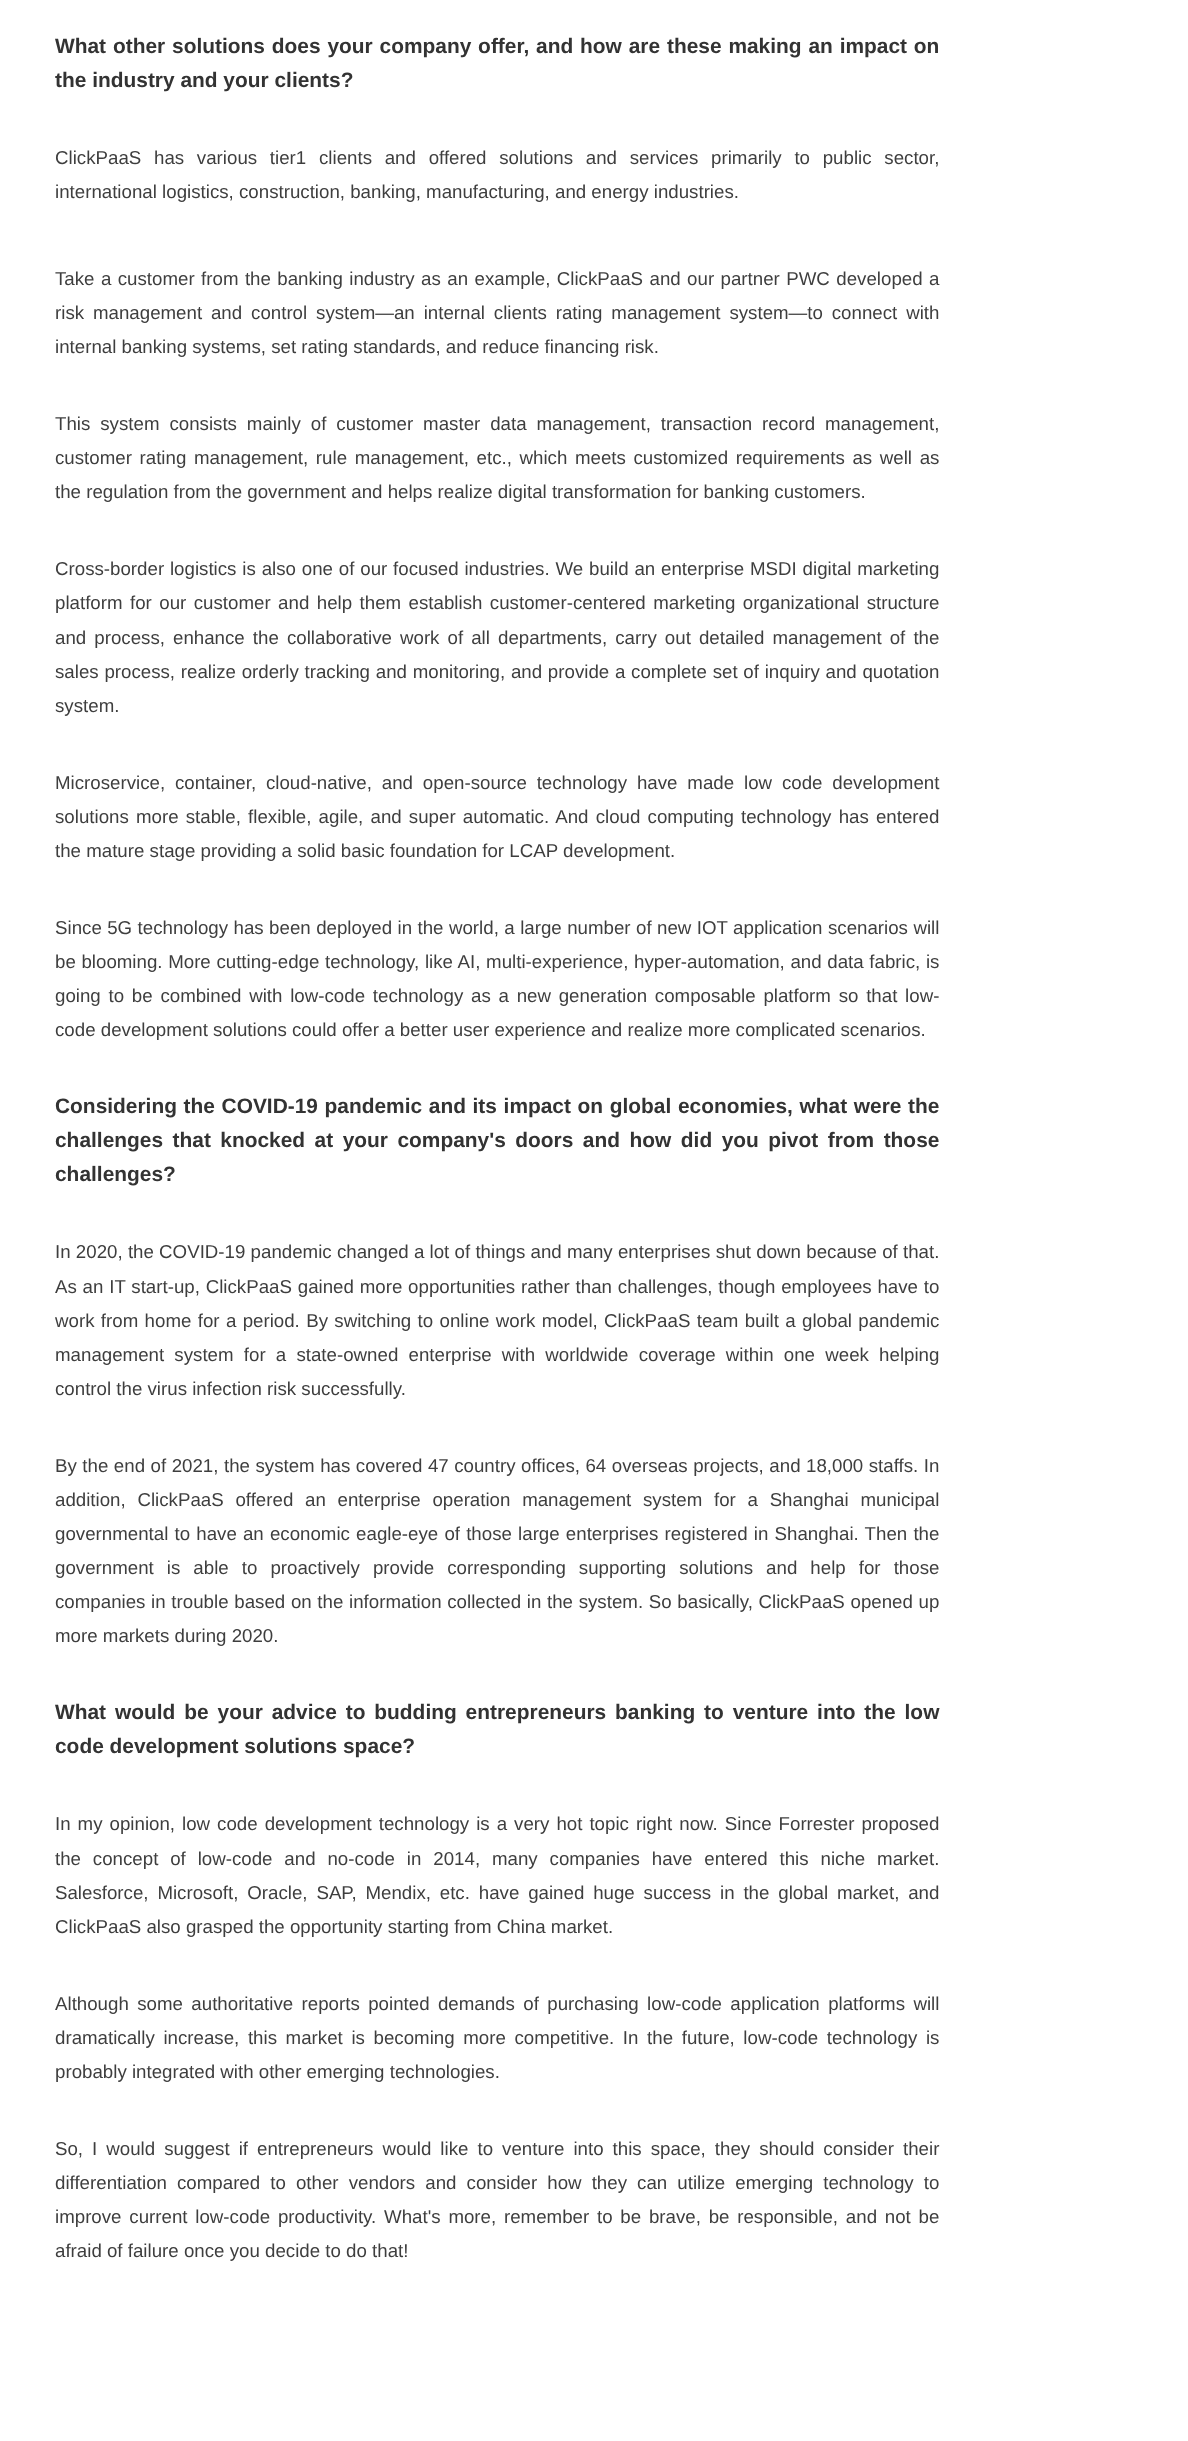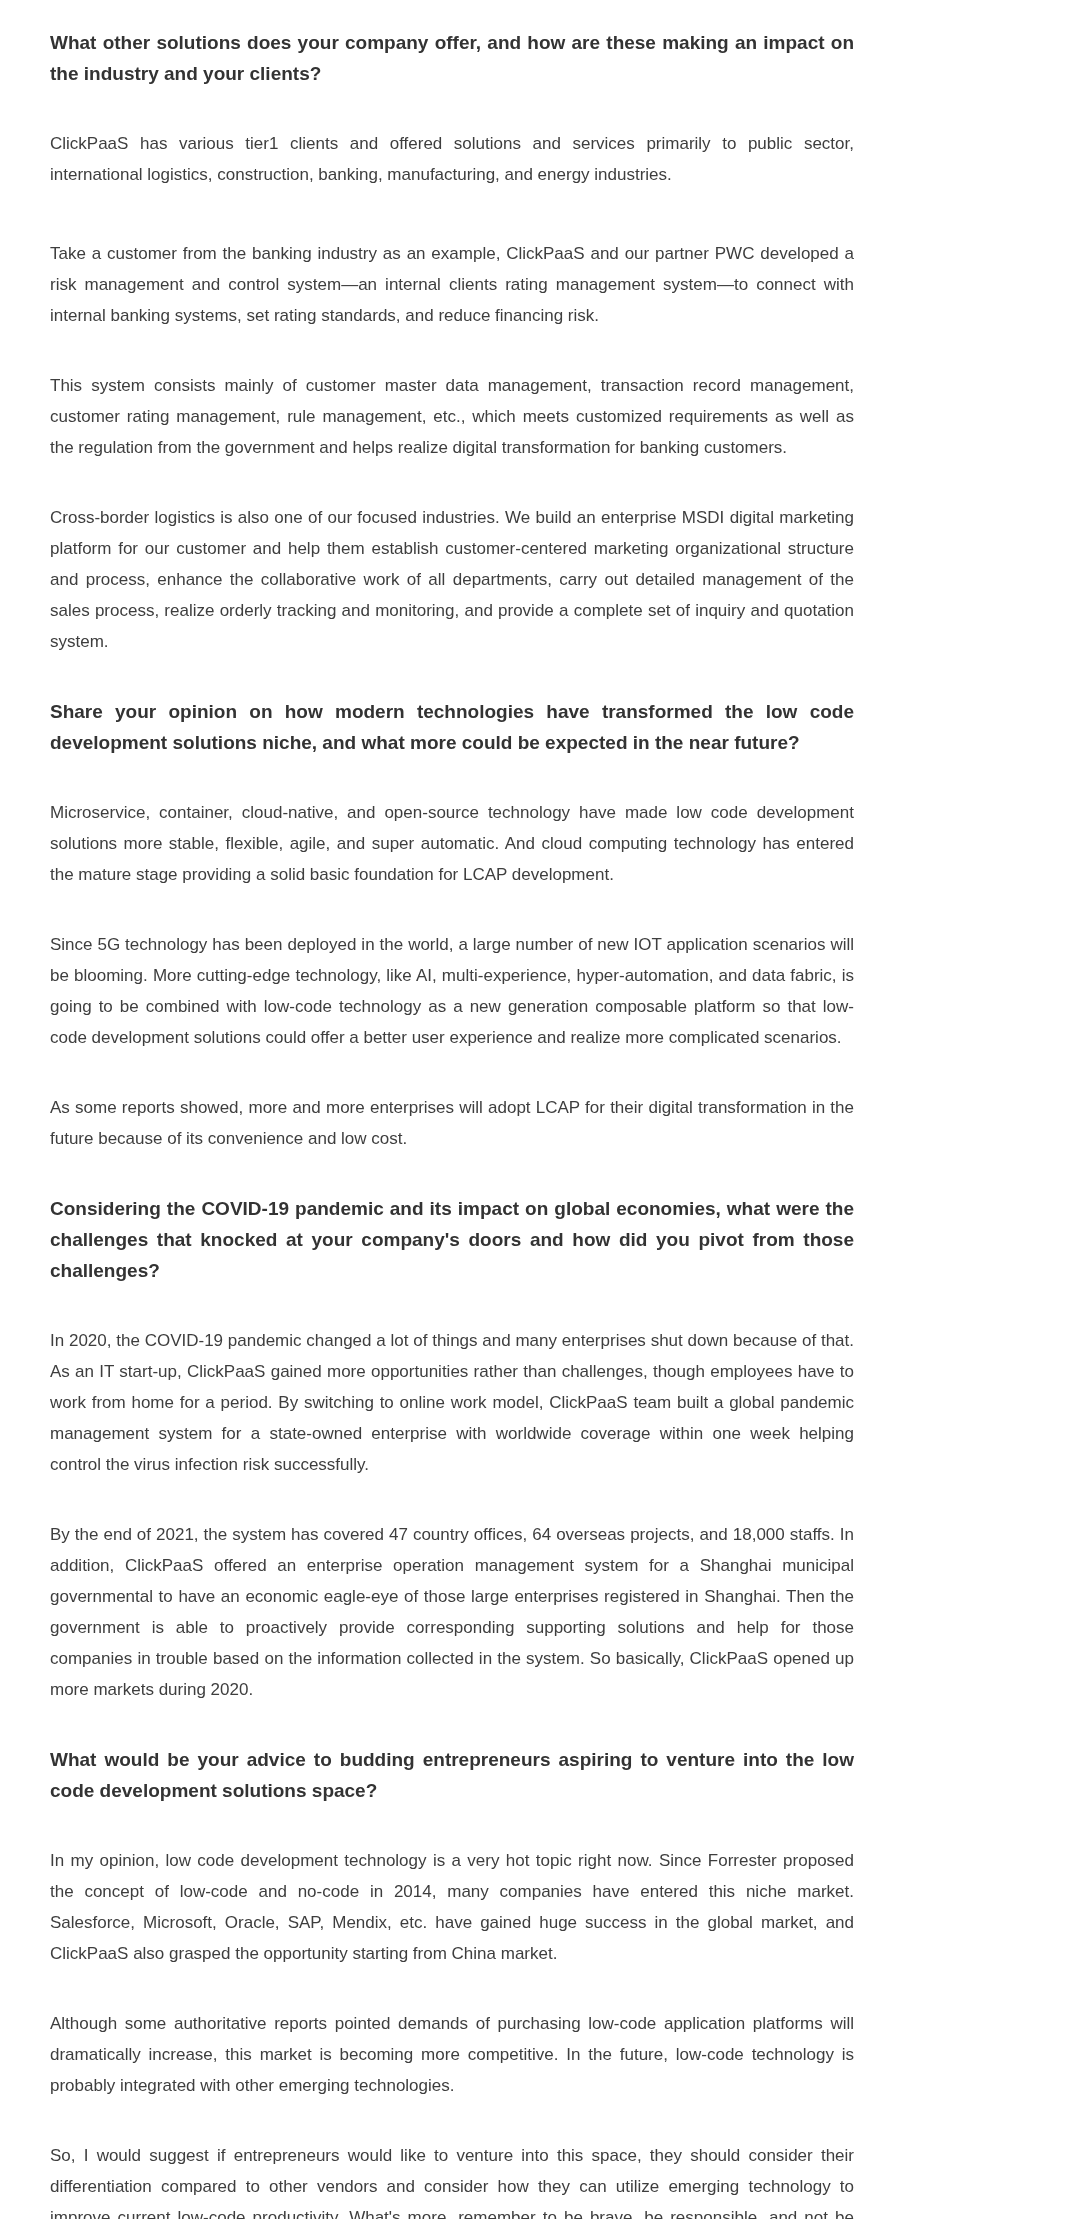--- a/index.html
+++ b/index.html
@@ -41,31 +41,29 @@
 
     <section class="qa-section">
       <h2 class="question" style="color: rgb(51, 51, 51);">What other solutions does your company offer, and how are these making an impact on the industry and your clients?</h2>
     <p class="answer" style="color: rgb(62, 62, 62);">ClickPaaS has various tier1 clients and offered solutions and services primarily to public sector, international logistics, construction, banking, manufacturing, and energy industries.</p>
       <p class="answer" style="color: rgb(62, 62, 62); margin-top: 48px;">Take a customer from the banking industry as an example, ClickPaaS and our partner PWC developed a risk management and control system—an internal clients rating management system—to connect with internal banking systems, set rating standards, and reduce financing risk.</p>
       <p class="answer" style="color: rgb(62, 62, 62);">This system consists mainly of customer master data management, transaction record management, customer rating management, rule management, etc., which meets customized requirements as well as the regulation from the government and helps realize digital transformation for banking customers.</p>
       <p class="answer" style="color: rgb(62, 62, 62);">Cross-border logistics is also one of our focused industries. We build an enterprise MSDI digital marketing platform for our customer and help them establish customer-centered marketing organizational structure and process, enhance the collaborative work of all departments, carry out detailed management of the sales process, realize orderly tracking and monitoring, and provide a complete set of inquiry and quotation system.</p>
     </section>
 
     <section class="qa-section">
-      <h2 class="question" style="color: rgb(51, 51, 51);">Share your opinion on how modern technologies have transformed the low code development solutions niche, and what more could be expected in the near future?</h2>
     <p class="answer" style="color: rgb(62, 62, 62); margin-top: 36px;">Microservice, container, cloud-native, and open-source technology have made low code development solutions more stable, flexible, agile, and super automatic. And cloud computing technology has entered the mature stage providing a solid basic foundation for LCAP development.</p>
       <p class="answer" style="color: rgb(62, 62, 62);">Since 5G technology has been deployed in the world, a large number of new IOT application scenarios will be blooming. More cutting-edge technology, like AI, multi-experience, hyper-automation, and data fabric, is going to be combined with low-code technology as a new generation composable platform so that low-code development solutions could offer a better user experience and realize more complicated scenarios.</p>
-      <p class="answer" style="color: rgb(62, 62, 62);">As some reports showed, more and more enterprises will adopt LCAP for their digital transformation in the future because of its convenience and low cost.</p>
     </section>
 
     <section class="qa-section">
       <h2 class="question" style="color: rgb(51, 51, 51);">Considering the COVID-19 pandemic and its impact on global economies, what were the challenges that knocked at your company's doors and how did you pivot from those challenges?</h2>
     <p class="answer" style="color: rgb(62, 62, 62);">In 2020, the COVID-19 pandemic changed a lot of things and many enterprises shut down because of that. As an IT start-up, ClickPaaS gained more opportunities rather than challenges, though employees have to work from home for a period. By switching to online work model, ClickPaaS team built a global pandemic management system for a state-owned enterprise with worldwide coverage within one week helping control the virus infection risk successfully.</p>
       <p class="answer" style="color: rgb(62, 62, 62);">By the end of 2021, the system has covered 47 country offices, 64 overseas projects, and 18,000 staffs. In addition, ClickPaaS offered an enterprise operation management system for a Shanghai municipal governmental to have an economic eagle-eye of those large enterprises registered in Shanghai. Then the government is able to proactively provide corresponding supporting solutions and help for those companies in trouble based on the information collected in the system. So basically, ClickPaaS opened up more markets during 2020.</p>
     </section>
 
     <section class="qa-section">
-      <h2 class="question" style="color: rgb(51, 51, 51);">What would be your advice to budding entrepreneurs aspiring to venture into the low code development solutions space?</h2>
+      <h2 class="question" style="color: rgb(51, 51, 51);">What would be your advice to budding entrepreneurs banking to venture into the low code development solutions space?</h2>
     <p class="answer" style="color: rgb(62, 62, 62);">In my opinion, low code development technology is a very hot topic right now. Since Forrester proposed the concept of low-code and no-code in 2014, many companies have entered this niche market. Salesforce, Microsoft, Oracle, SAP, Mendix, etc. have gained huge success in the global market, and ClickPaaS also grasped the opportunity starting from China market.</p>
       <p class="answer" style="color: rgb(62, 62, 62);">Although some authoritative reports pointed demands of purchasing low-code application platforms will dramatically increase, this market is becoming more competitive. In the future, low-code technology is probably integrated with other emerging technologies.</p>
       <p class="answer" style="color: rgb(62, 62, 62);">So, I would suggest if entrepreneurs would like to venture into this space, they should consider their differentiation compared to other vendors and consider how they can utilize emerging technology to improve current low-code productivity. What's more, remember to be brave, be responsible, and not be afraid of failure once you decide to do that!</p>
     </section>
   </main>
 
 </body></html>

